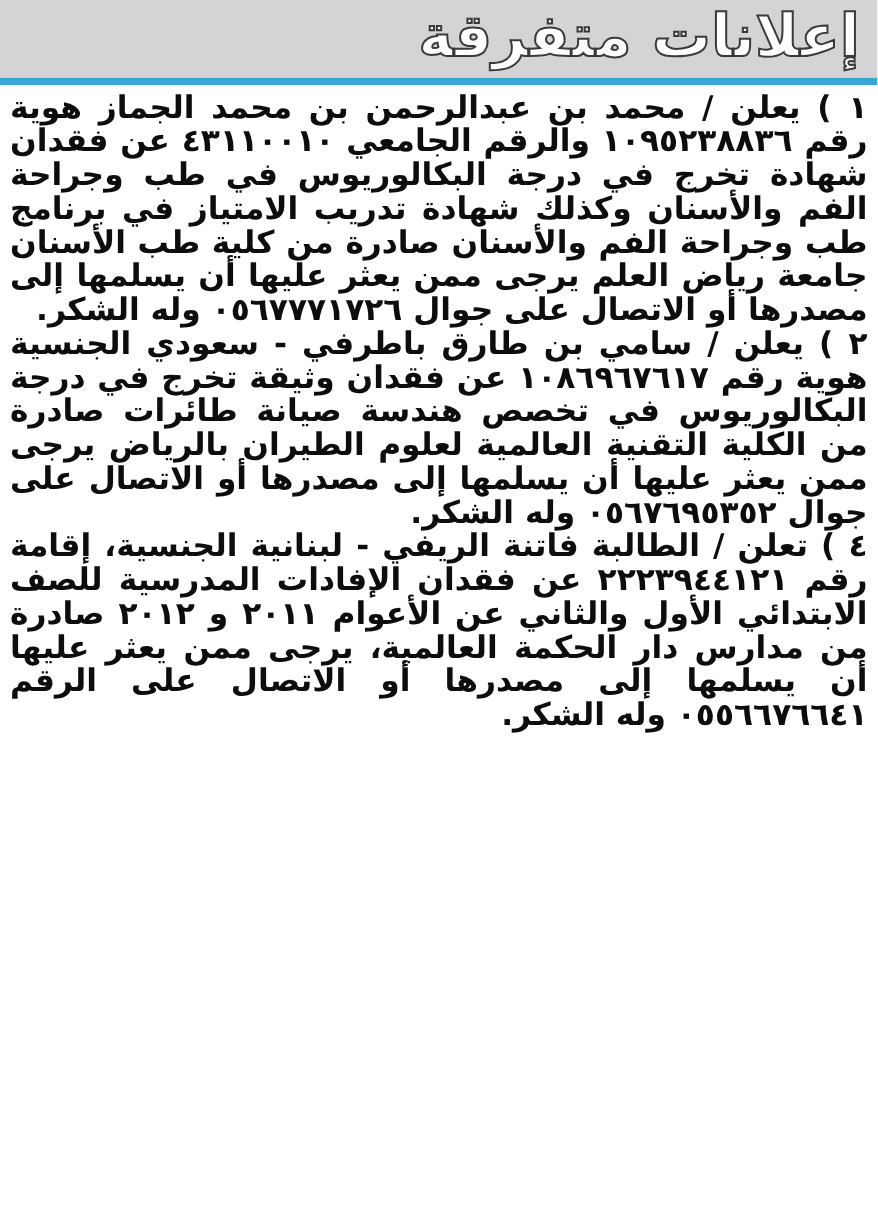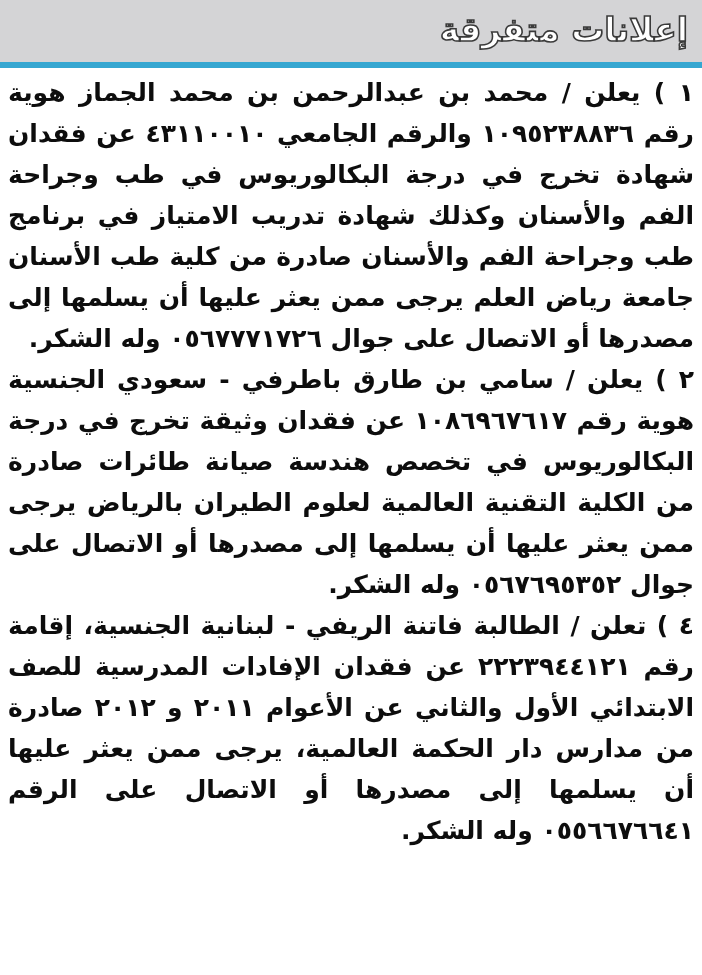--- a/index.html
+++ b/index.html
@@ -11,41 +11,41 @@
     .header {
       position: relative;
       height: 62px;
       background: #d4d4d6;
     }
     .header-title {
       position: absolute;
       right: 14px; top: 2px;
       font-family: "DejaVu Sans", sans-serif;
       font-weight: bold;
-      font-size: 33px;
+      font-size: 47px;
       line-height: 56px;
       color: #ffffff;
       -webkit-text-stroke: 1.6px #3a3a3a;
       letter-spacing: 0;
       direction: rtl;
     }
     .rule {
       height: 6px;
       background: #36a7d1;
     }
     .content {
       direction: rtl;
       padding: 4px 8px 0 8px;
     }
     .ad {
       margin: 0;
       font-family: "DejaVu Sans", sans-serif;
       font-weight: bold;
       font-size: 25px;
-      line-height: 41px;
+      line-height: 27px;
       color: #0d0d0d;
       text-align: justify;
       text-align-last: right;
     }
   </style>
 </head>
 <body>
 
 <div class="header">
   <div class="header-title">إعلانات متفرقة</div>

